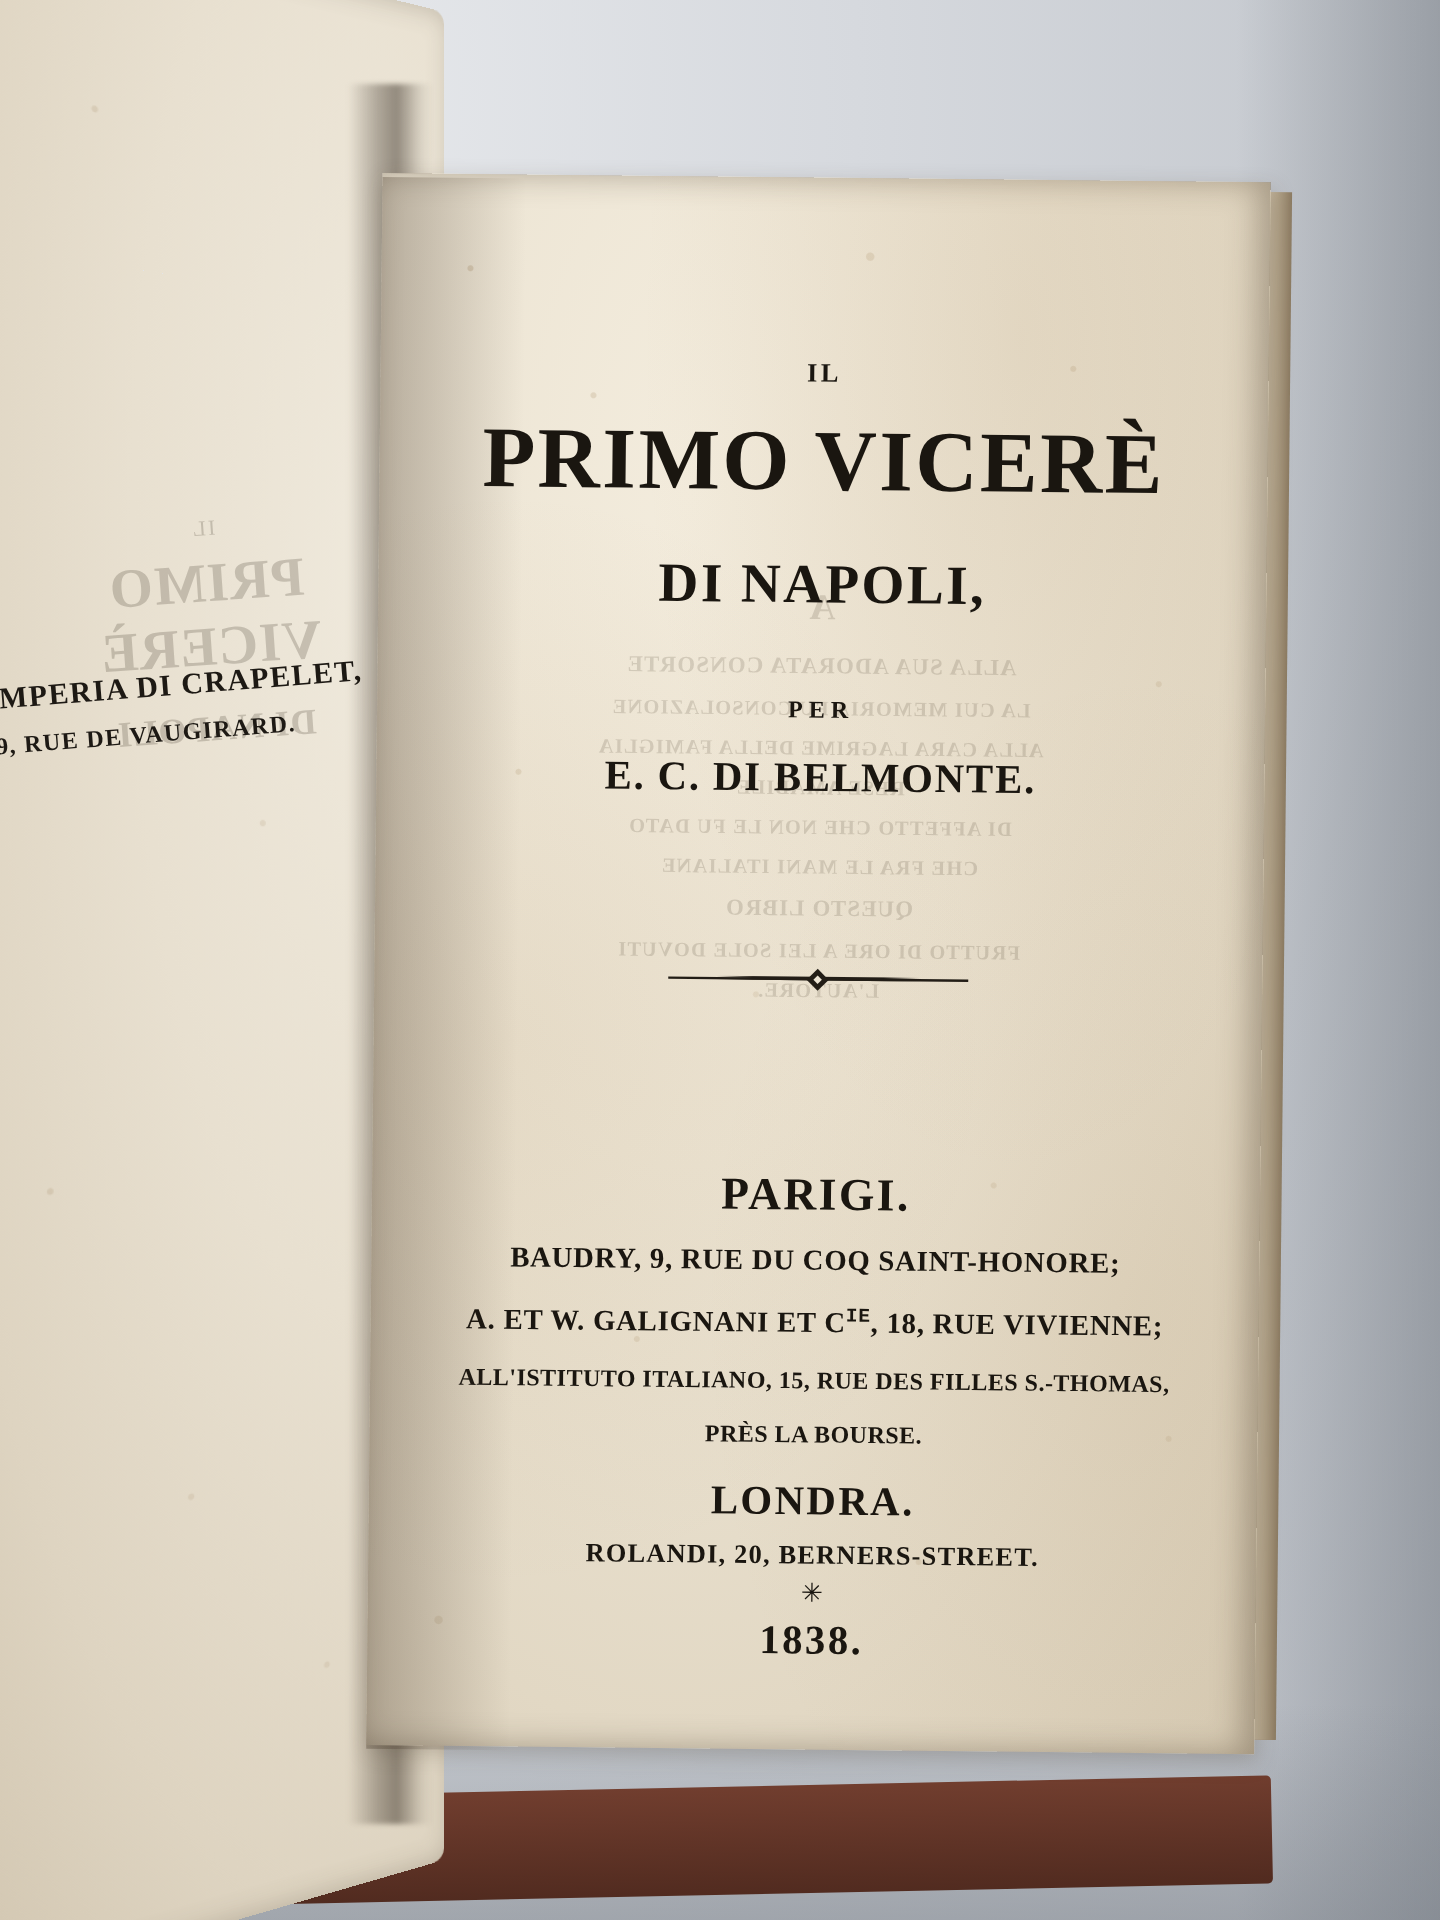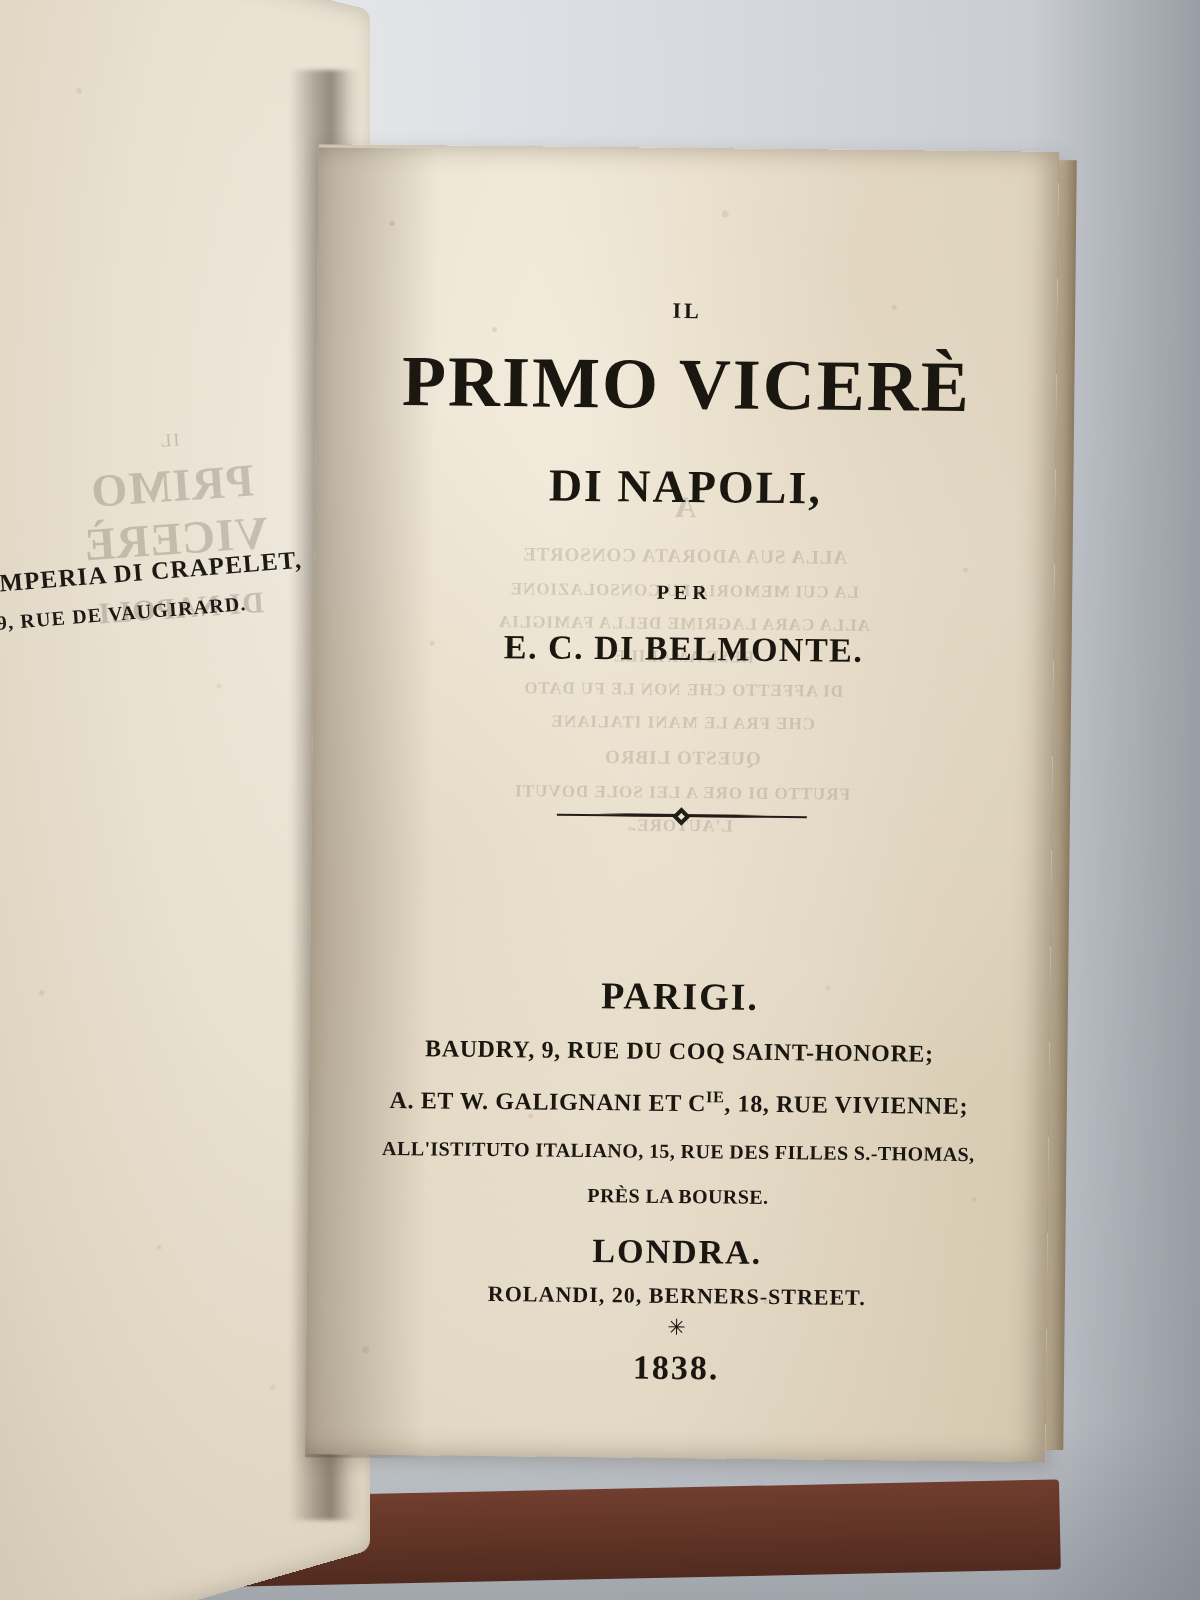--- a/index.html
+++ b/index.html
@@ -308,20 +308,21 @@
     line-height: 1.45;
   }
   .c-seller.small {
     font-size: 20px;
     font-weight: 700;
     letter-spacing: 0.4px;
   }
   .c-seller .sup {
     font-size: 0.68em;
     vertical-align: super;
+    font-family: Liberation Mono, monospace;
   }
   .c-city-2 {
     margin-top: 22px;
     font-size: 34px;
     font-weight: 700;
     letter-spacing: 2px;
   }
   .c-seller-2 {
     margin-top: 12px;
     font-size: 22px;

